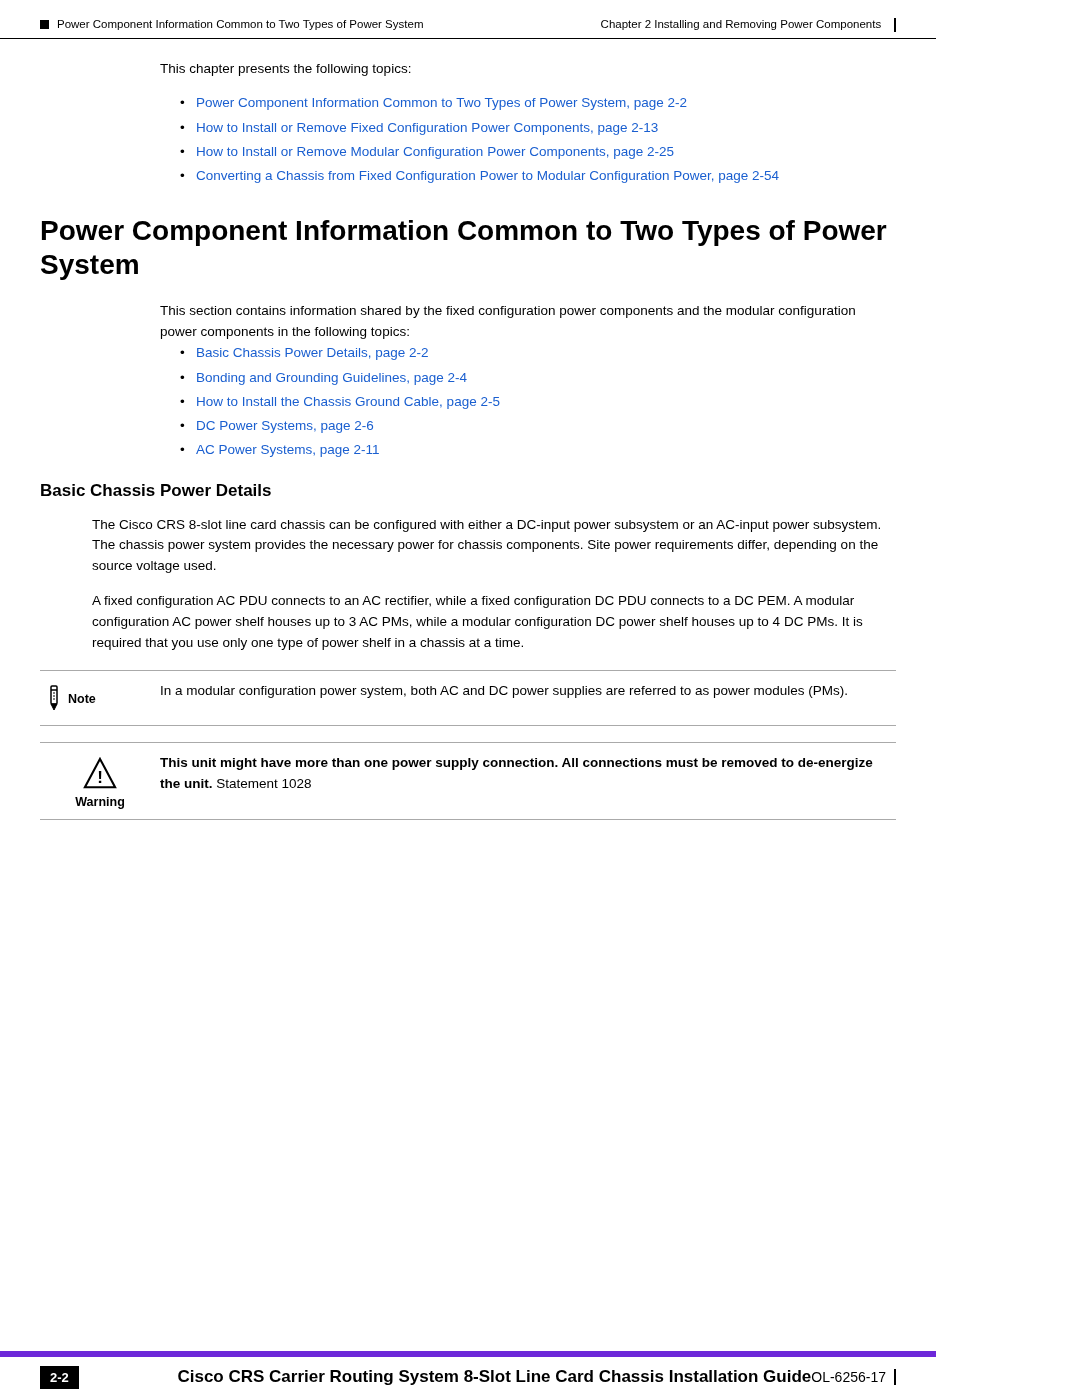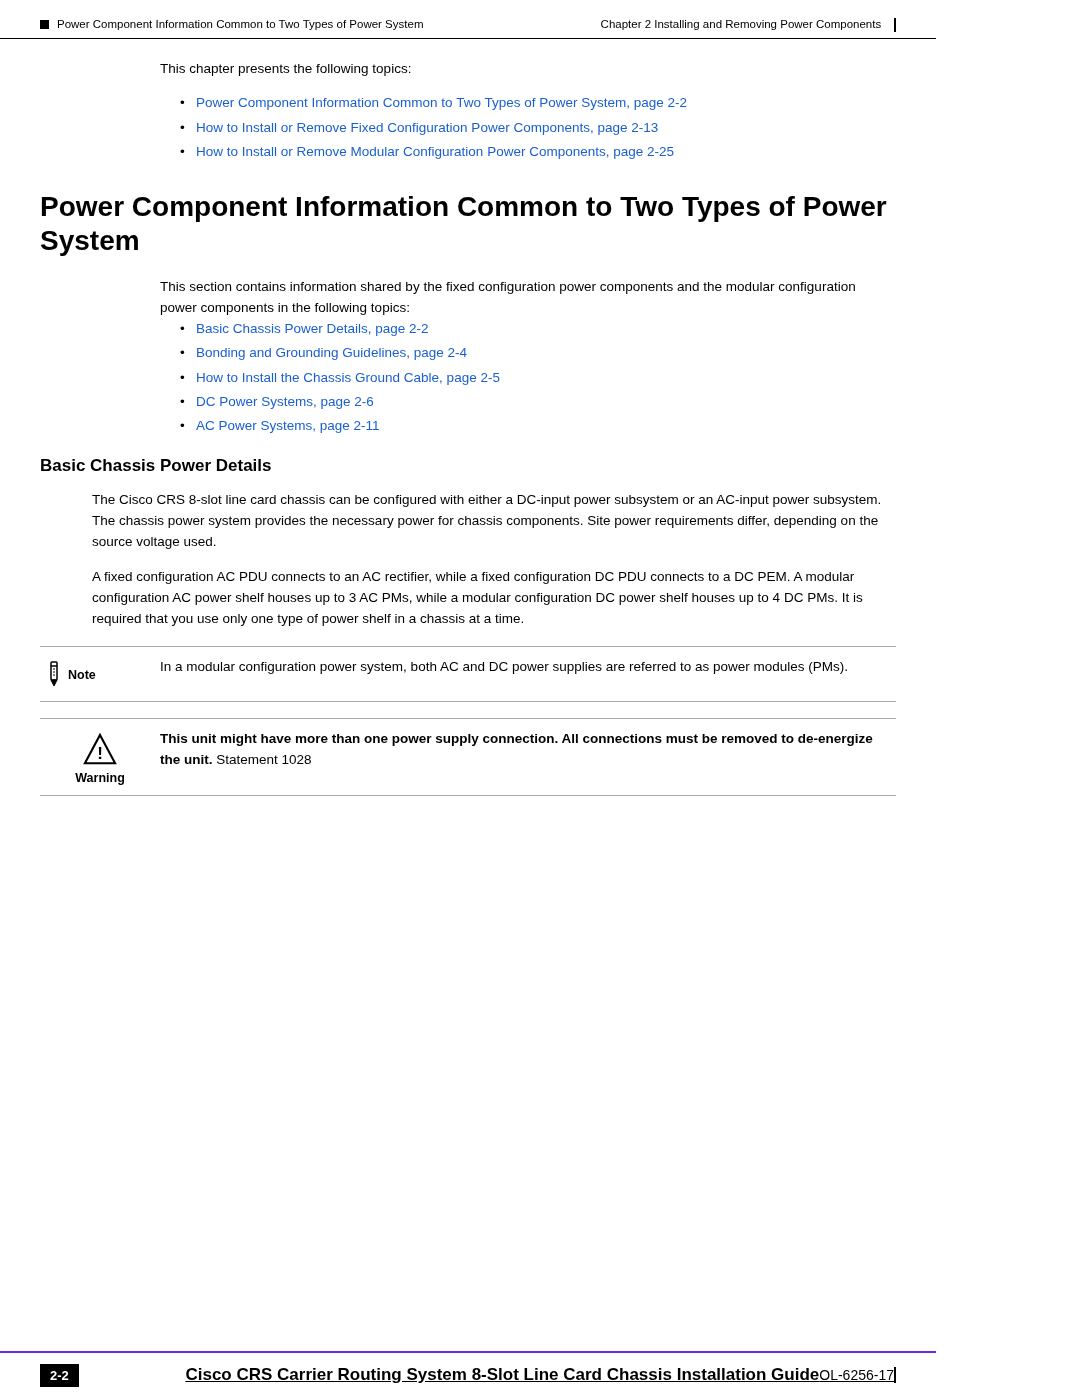--- a/index.html
+++ b/index.html
@@ -236,22 +236,21 @@
     .page-footer {
       position: absolute;
       bottom: 0;
       left: 0;
       right: 0;
       height: 46px;
       display: flex;
       align-items: center;
       justify-content: space-between;
       padding: 0 40px;
-      border-top: 2px solid #6d28d9;
-      text-decoration: underline;
+      border-top: 6px solid #6d28d9;
     }
 
     .footer-left {
       display: flex;
       align-items: center;
       gap: 0;
     }
 
     .footer-page-box {
       background: #000;
@@ -266,20 +265,21 @@
       font-size: 17px;
       font-weight: bold;
       color: #000;
       text-align: right;
       flex: 1;
     }
 
     .footer-bar-right {
       display: flex;
       align-items: flex-start;
+      gap: 8px;
     }
 
     .footer-right-bar {
       width: 2px;
       height: 16px;
       background: #000;
       display: inline-block;
     }
   </style>
 </head>
@@ -305,20 +305,23 @@
 
     <ul class="bullet-list">
       <li>
         <a href="#">Power Component Information Common to Two Types of Power System, page 2-2</a>
       </li>
       <li>
         <a href="#">How to Install or Remove Fixed Configuration Power Components, page 2-13</a>
       </li>
       <li>
         <a href="#">How to Install or Remove Modular Configuration Power Components, page 2-25</a>
+      </li>
+      <li>
+        <a href="#">Converting a Chassis from Fixed Configuration Power to Modular Configuration Power, page 2-54</a>
       </li>
     </ul>
 
     <h1 class="chapter-heading">Power Component Information Common to Two Types of Power System</h1>
 
     <p class="section-intro">This section contains information shared by the fixed configuration power components and the modular configuration power components in the following topics:</p>
 
     <ul class="section-bullets">
       <li>
         <a href="#">Basic Chassis Power Details, page 2-2</a>

